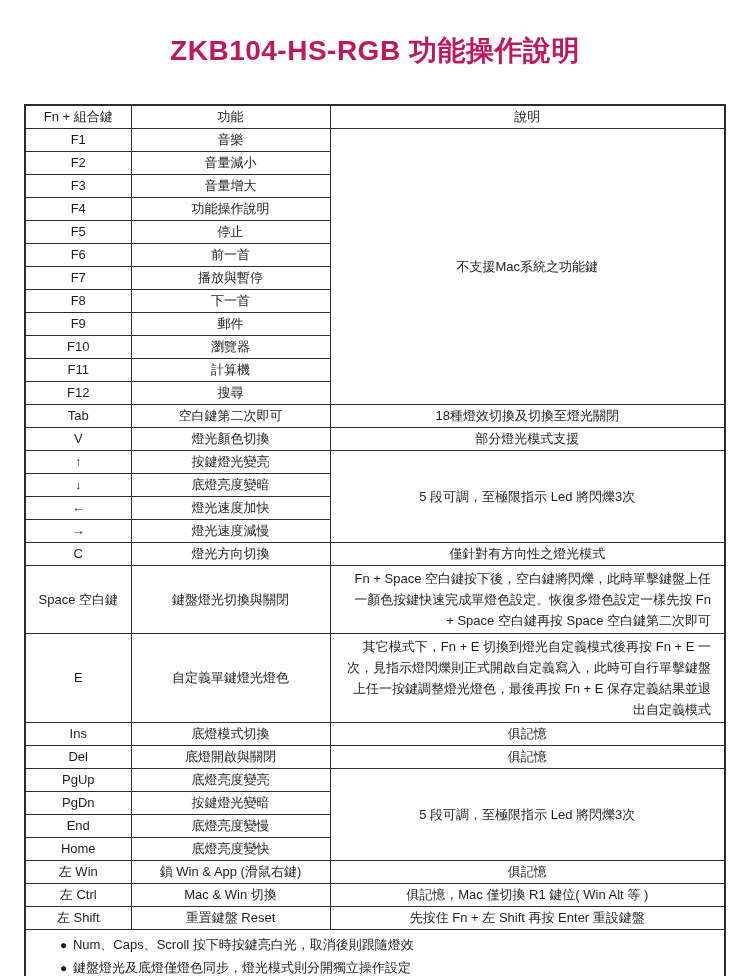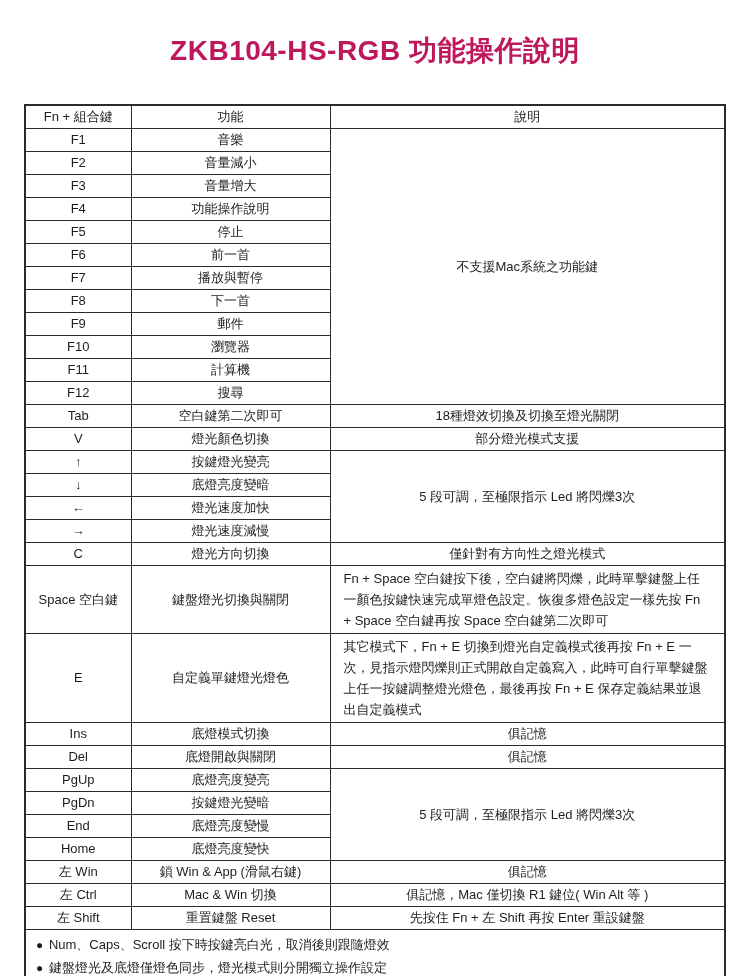--- a/index.html
+++ b/index.html
@@ -33,32 +33,32 @@
     font-weight:400;
     text-align:center;
     vertical-align:middle;
     padding:1px 4px;
     height:20px;
     line-height:20px;
     color:#1d1d1d;
     overflow:hidden;
   }
   .fn-table td.desc-long{
-    text-align:left;
+    text-align:right;
     padding:2px 13px;
     line-height:21px;
     height:auto;
   }
   .fn-table td.notes-cell{
     text-align:left;
     padding:4px 10px 5px 10px;
     line-height:21.5px;
     height:auto;
   }
-  .note-line{white-space:nowrap;}
+  .note-line{white-space:nowrap;margin-left:24px;}
   .note-line .bullet{font-size:12px;margin-right:2px;}
 </style>
 </head>
 <body>
 
 <h1 class="page-title">ZKB104-HS-RGB 功能操作說明</h1>
 
 <table class="fn-table">
   <colgroup>
       <col class="c1">

